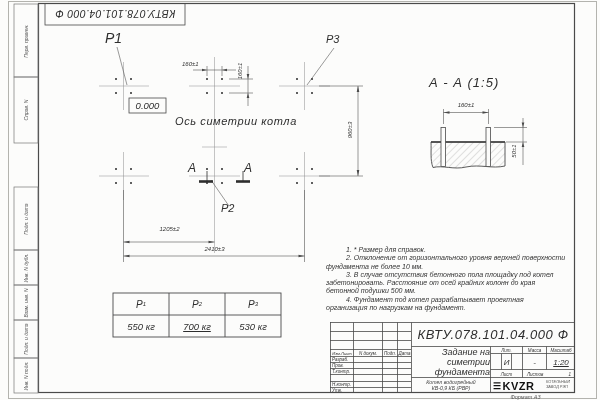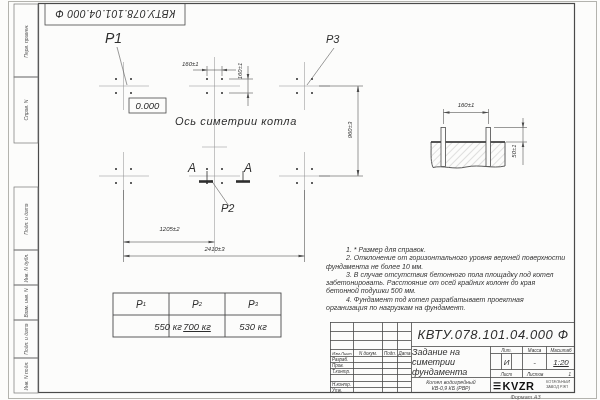--- a/index.html
+++ b/index.html
@@ -221,20 +221,21 @@
   <div class="txt ctr" style="left:129px;top:98px;width:37px;height:15px;font-size:9.5px;">0.000</div>
   <div class="txt" style="left:135px;top:115px;font-size:11px;letter-spacing:0.6px;margin-left:40px;">Ось симетрии котла</div>
   <div class="txt" style="left:188px;top:161px;font-size:12px;">А</div>
   <div class="txt" style="left:244px;top:161px;font-size:12px;">А</div>
   <div class="txt dim" style="left:182px;top:61px;">160±1</div>
   <div class="txt dim rot" style="left:240px;top:71px;">160±1</div>
   <div class="txt dim rot" style="left:350px;top:130px;">960±3</div>
   <div class="txt dim" style="left:139px;top:226px;width:61px;text-align:center;">1205±2</div>
   <div class="txt dim" style="left:184px;top:246px;width:61px;text-align:center;">2410±3</div>
 
+  <div class="txt" style="left:429px;top:75px;font-size:13px;letter-spacing:1px;">А - А (1:5)</div>
   <div class="txt dim" style="left:436px;top:102px;width:60px;text-align:center;">160±1</div>
   <div class="txt dim rot" style="left:514px;top:151px;">50±1</div>
 
   <div class="notes">
     <p>1. * Размер для справок.</p>
     <p>2. Отклонение от горизонтального уровня верхней поверхности фундамента не более 10 мм.</p>
     <p>3. В случае отсутствия бетонного пола площадку под котел забетонировать. Расстояние от осей крайних колонн до края бетонной подушки 500 мм.</p>
     <p>4. Фундамент под котел разрабатывает проектная организация по нагрузкам на фундамент.</p>
   </div>
 
@@ -243,38 +244,38 @@
       <sub style="font-size:6px;">1</sub>
   </div>
   <div class="txt ctr" style="left:169px;top:293px;width:56px;height:22px;font-size:10px;">
     <span>P</span>
       <sub style="font-size:6px;">2</sub>
   </div>
   <div class="txt ctr" style="left:225px;top:293px;width:56px;height:22px;font-size:10px;">
     <span>P</span>
       <sub style="font-size:6px;">3</sub>
   </div>
-  <div class="txt ctr" style="left:113px;top:315px;width:56px;height:22px;font-size:9.5px;padding-left:27px;">550 кг</div>
+  <div class="txt ctr" style="left:113px;top:315px;width:56px;height:22px;font-size:9.5px;">550 кг</div>
   <div class="txt ctr" style="left:169px;top:315px;width:56px;height:22px;font-size:9.5px;text-decoration:underline;">700 кг</div>
   <div class="txt ctr" style="left:225px;top:315px;width:56px;height:22px;font-size:9.5px;">530 кг</div>
 
   <div class="txt ctr" style="left:412px;top:323px;width:162px;height:23px;font-size:13px;letter-spacing:0.6px;">КВТУ.078.101.04.000  Ф</div>
 
   <div class="txt ctr tb" style="left:330px;top:349px;width:24px;height:8px;font-size:4.2px;">Изм.Лист</div>
   <div class="txt ctr tb" style="left:354px;top:349px;width:28px;height:8px;">N докум.</div>
   <div class="txt ctr tb" style="left:383px;top:349px;width:14px;height:8px;">Подп.</div>
   <div class="txt ctr tb" style="left:398px;top:349px;width:13px;height:8px;">Дата</div>
 
   <div class="txt tb" style="left:332px;top:357px;">Разраб.</div>
   <div class="txt tb" style="left:332px;top:363px;">Пров.</div>
   <div class="txt tb" style="left:332px;top:369px;">Т.контр.</div>
   <div class="txt tb" style="left:332px;top:382px;">Н.контр.</div>
   <div class="txt tb" style="left:332px;top:388px;">Утв.</div>
 
-  <div class="txt" style="left:412px;top:348px;width:78px;font-size:9px;line-height:9.8px;text-align:left;white-space:normal;">
+  <div class="txt" style="left:412px;top:348px;width:78px;font-size:9px;line-height:9.8px;text-align:right;white-space:normal;">
     <div>Задание на</div>
     <div>симетрии</div>
     <div>фундамента</div>
   </div>
 
   <div class="txt" style="left:412px;top:379px;width:78px;font-size:5.2px;line-height:6.3px;text-align:center;white-space:normal;color:#444;">
     <div>Котел водогрейный</div>
     <div>КВ-0,9 КБ  (РВР)</div>
   </div>
 

